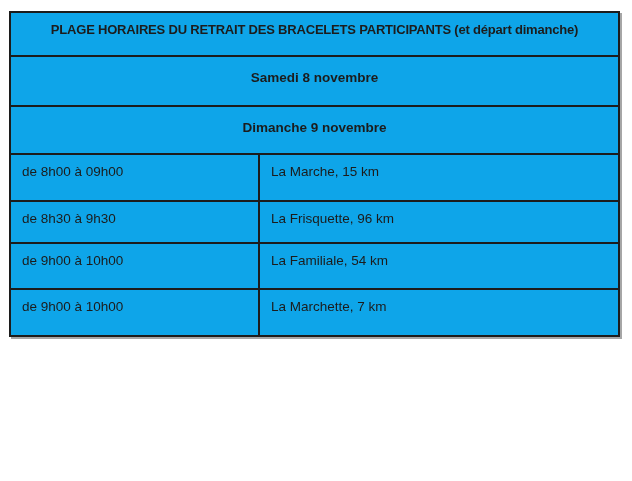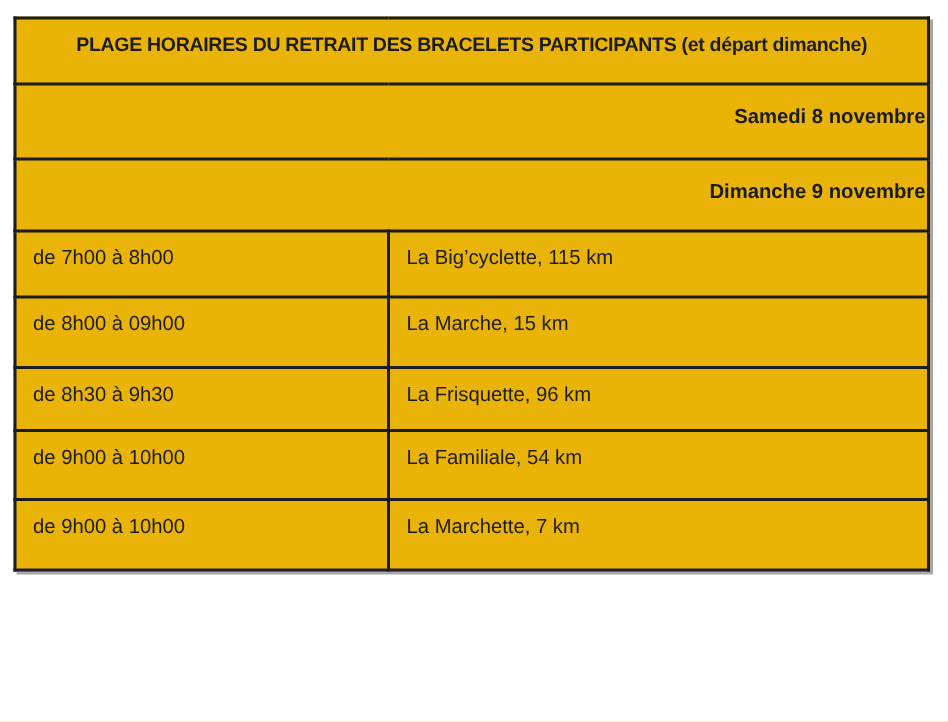--- a/index.html
+++ b/index.html
@@ -16,40 +16,40 @@
   }
   .doc-table-wrap {
     position: absolute;
     left: 9px;
     top: 11px;
   }
   table.schedule {
     border-collapse: collapse;
     table-layout: fixed;
     width: 609px;
-    background: #eab308;
+    background: #0ea5e9;
     box-shadow: 2px 2px 0 0 #a6a6a6;
   }
   table.schedule td {
     border: 2px solid #1c1c1c;
     vertical-align: top;
     overflow: hidden;
     box-sizing: border-box;
   }
   td.title-cell {
     text-align: center;
     font-weight: bold;
     font-size: 13px;
     letter-spacing: -0.2px;
     padding: 9px 4px 0 4px;
     white-space: nowrap;
     height: 44px;
   }
   td.section-cell {
-    text-align: right;
+    text-align: center;
     font-weight: bold;
     font-size: 13.5px;
     padding-top: 13px;
   }
   td.time-cell, td.circuit-cell {
     font-size: 13.5px;
     padding: 9px 4px 0 11px;
     white-space: nowrap;
   }
   
@@ -81,24 +81,20 @@
 
     <tr class="r-samedi">
       <td class="section-cell" colspan="2">Samedi 8 novembre</td>
     </tr>
 
 
     <tr class="r-dimanche">
       <td class="section-cell" colspan="2">Dimanche 9 novembre</td>
     </tr>
 
-    <tr class="r-d2">
-      <td class="time-cell">de 7h00 à 8h00</td>
-      <td class="circuit-cell">La Big’cyclette, 115 km</td>
-    </tr>
 
 
     <tr class="r-d4">
       <td class="time-cell">de 8h00 à 09h00</td>
       <td class="circuit-cell">La Marche, 15 km</td>
     </tr>
 
     <tr class="r-d5">
       <td class="time-cell">de 8h30 à 9h30</td>
       <td class="circuit-cell">La Frisquette, 96 km</td>

